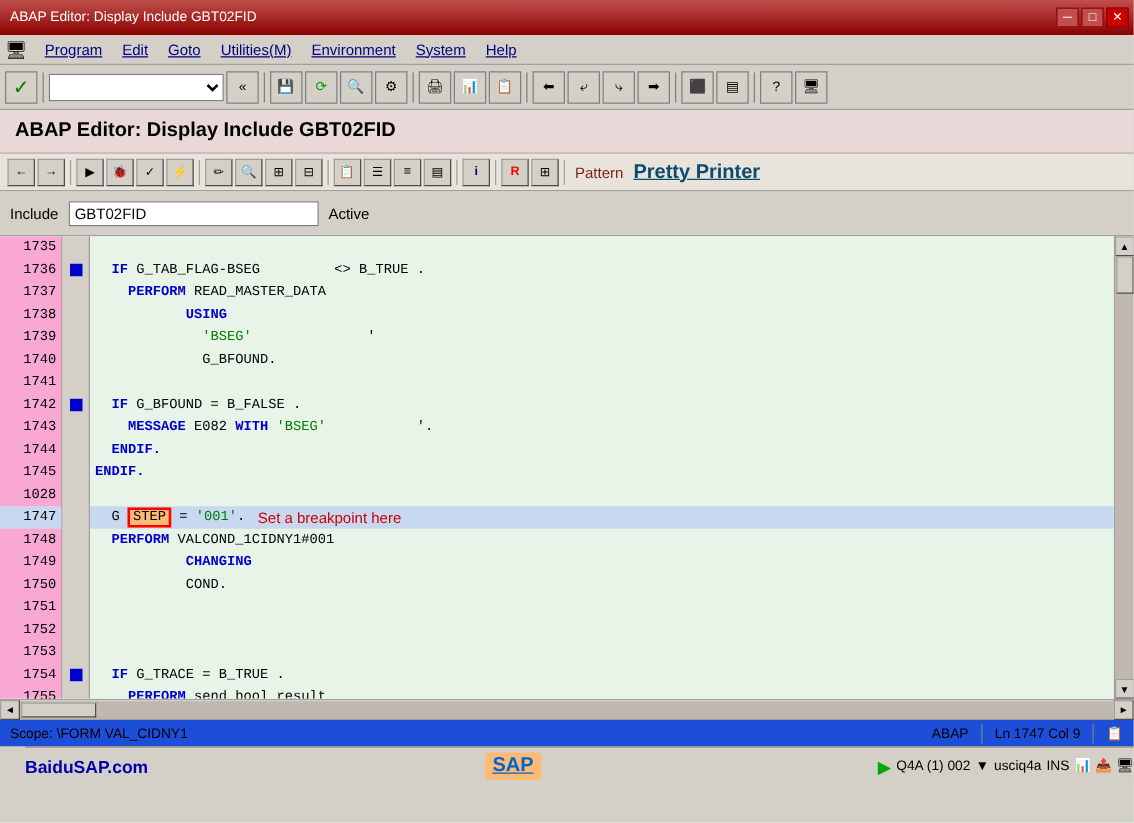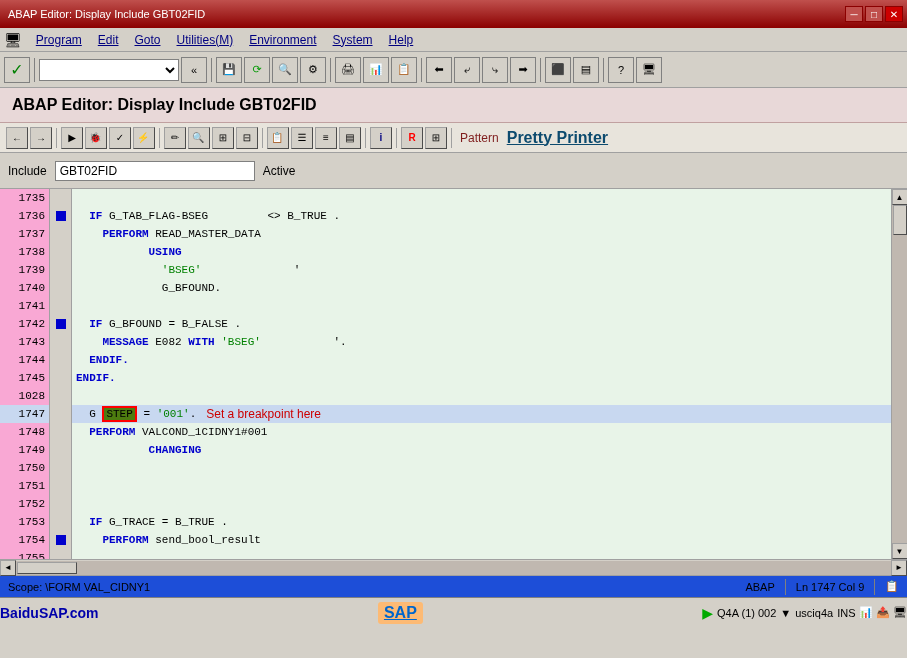--- a/index.html
+++ b/index.html
@@ -179,20 +179,21 @@
 
     
     .bottom-bar {
       height: 30px;
       background: #d4d0c8;
       display: flex;
       align-items: center;
       padding: 0 0;
       border-top: 1px solid #808080;
       justify-content: space-between;
+      margin-left: 20px;
     }
     .bottom-left { font-size: 14px; color: #0000aa; font-weight: bold; }
     .bottom-center { display: flex; align-items: center; }
     .sap-logo {
       font-size: 16px; font-weight: bold; color: #0066cc;
       background: #fdba74; padding: 2px 6px; border-radius: 3px; text-decoration: underline;
     }
     .bottom-right {
       display: flex; align-items: center; gap: 4px; font-size: 11px;
     }
@@ -382,32 +383,35 @@
       <span class="kw">&nbsp;&nbsp;ENDIF.</span>
     </div>
 
     <div class="code-line">
       <span class="kw">ENDIF.</span>
     </div>
 
     <div class="code-line"></div>
 
     <div class="code-line highlighted">
-      <span>&nbsp;&nbsp;G </span><span style="background:#4d7c0f; border: 2px solid red; padding: 0 2px; font-family: 'Courier New', monospace; font-size:11px;">STEP</span><span> = </span><span class="str">'001'</span><span>.</span>
+      <span>&nbsp;&nbsp;G </span><span style="background:#fdba74; border: 2px solid red; padding: 0 2px; font-family: 'Courier New', monospace; font-size:11px;">STEP</span><span> = </span><span class="str">'001'</span><span>.</span>
       <span class="bp-text">Set a breakpoint here</span>
     </div>
 
     <div class="code-line">
       <span class="kw">&nbsp;&nbsp;PERFORM </span><span>VALCOND_1CIDNY1#001</span>
     </div>
 
     <div class="code-line">
       <span class="kw">&nbsp;&nbsp;&nbsp;&nbsp;&nbsp;&nbsp;&nbsp;&nbsp;&nbsp;&nbsp;&nbsp;CHANGING</span>
     </div>
 
+    <div class="code-line">
+      <span>&nbsp;&nbsp;&nbsp;&nbsp;&nbsp;&nbsp;&nbsp;&nbsp;&nbsp;&nbsp;&nbsp;COND.</span>
+    </div>
 
     <div class="code-line"></div>
 
     <div class="code-line"></div>
 
     <div class="code-line"></div>
 
     <div class="code-line">
       <span class="kw">&nbsp;&nbsp;IF </span><span>G_TRACE = B_TRUE .</span>
     </div>

